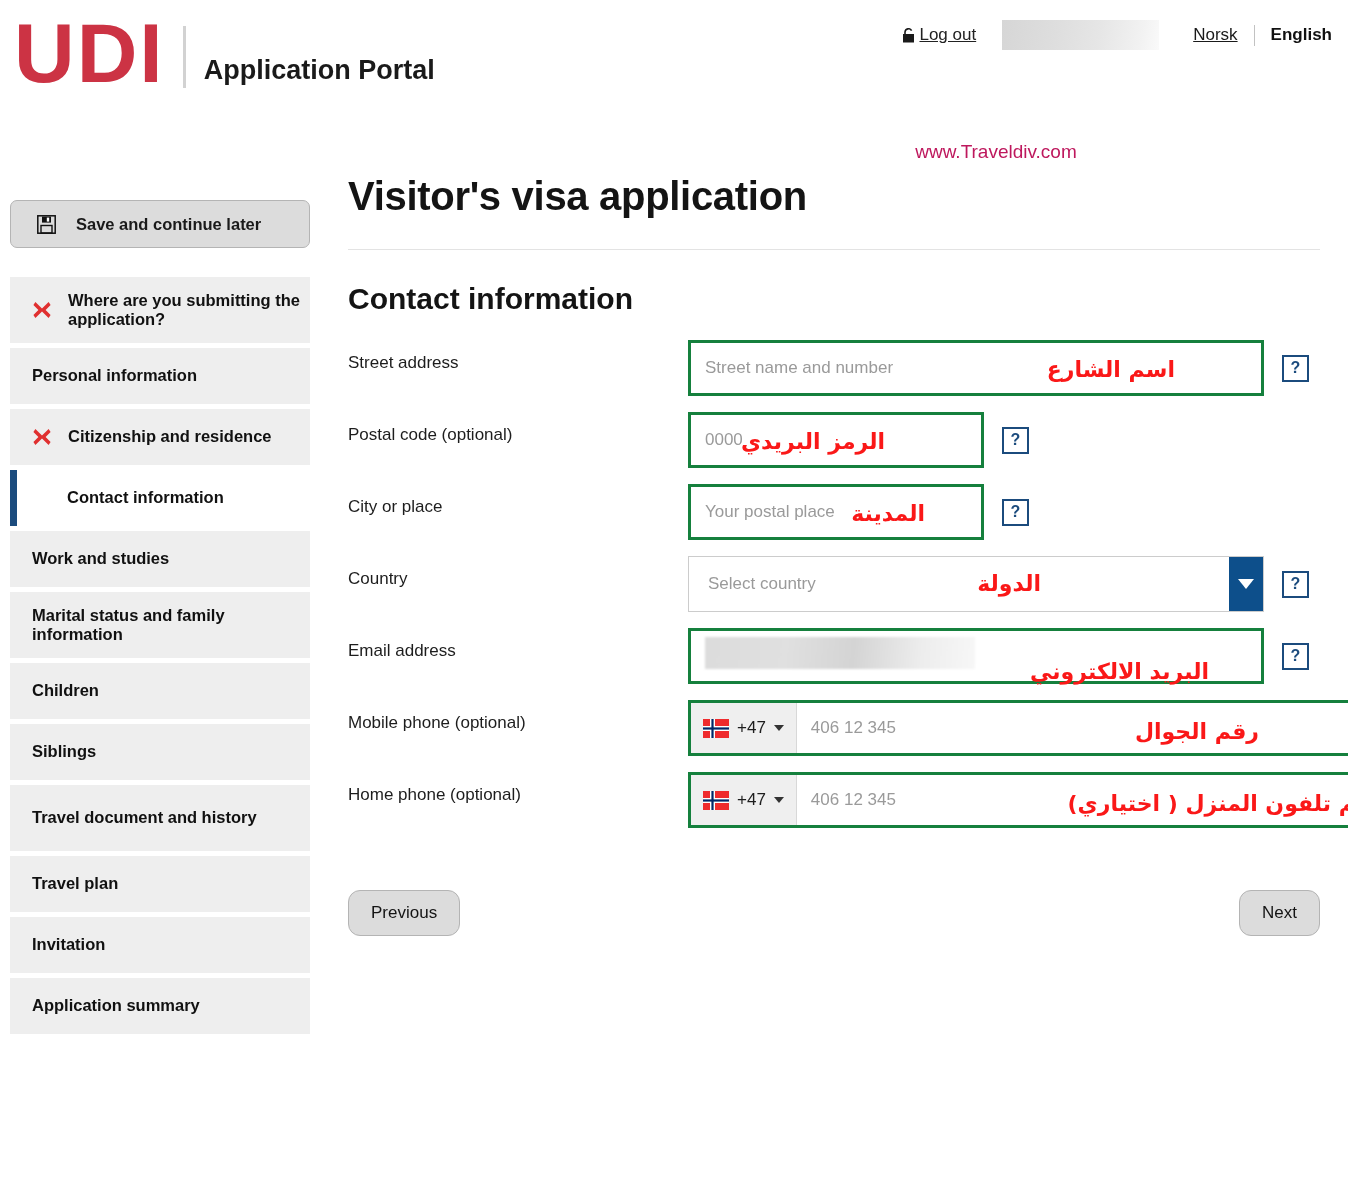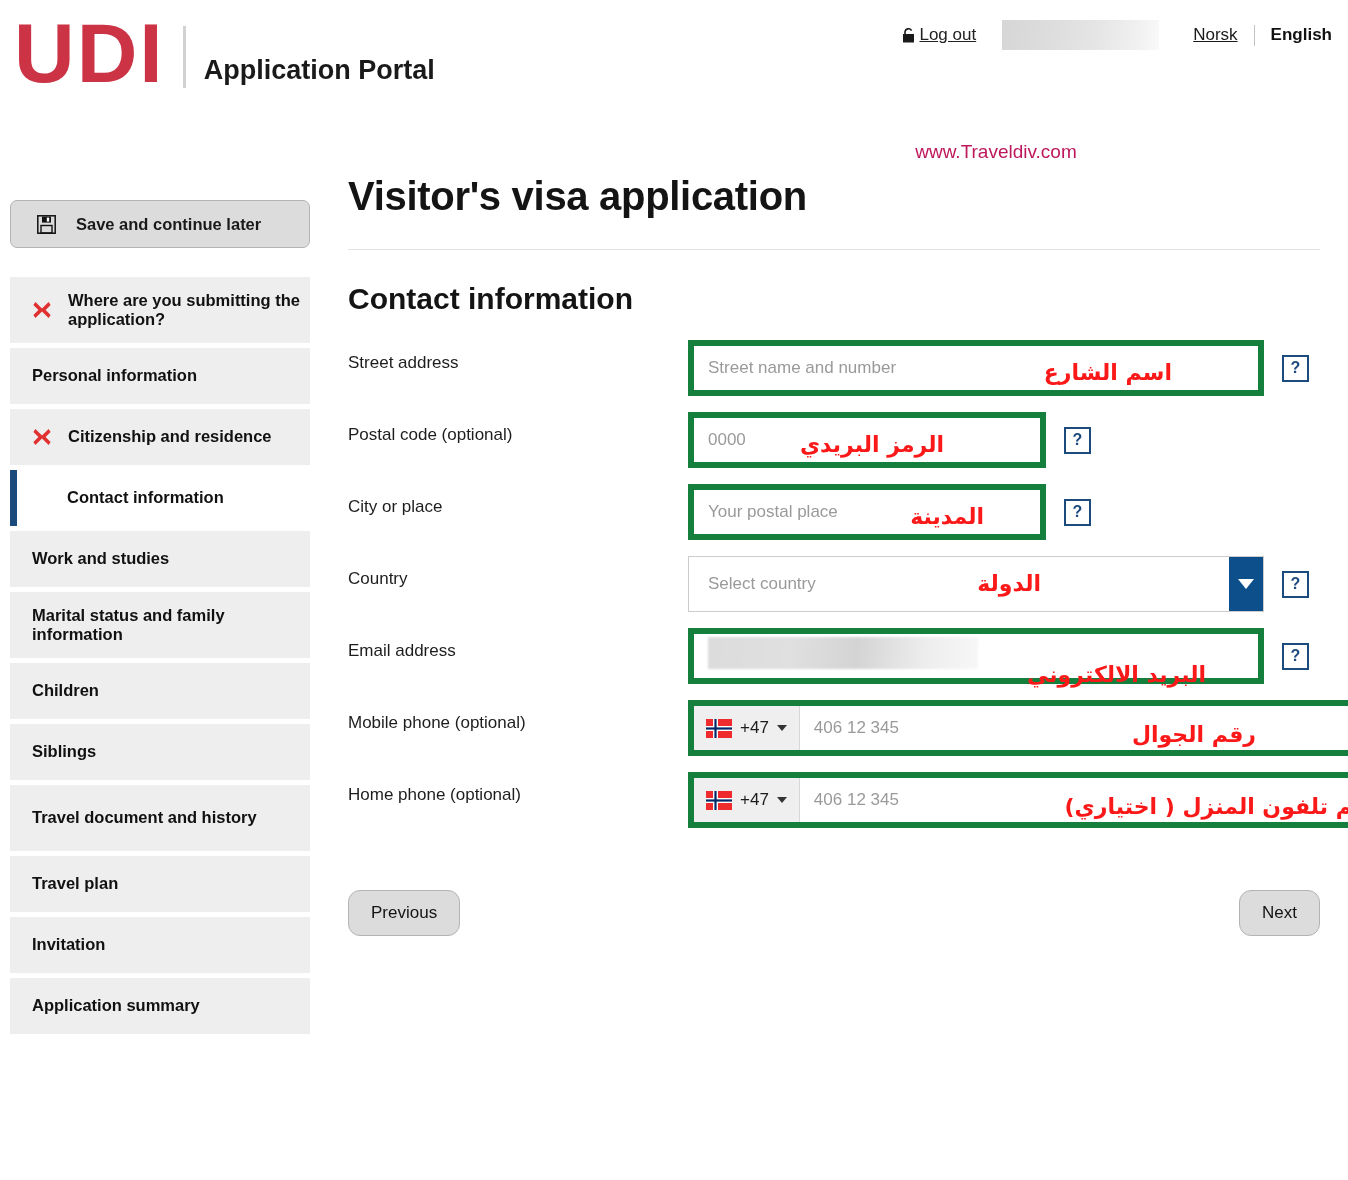--- a/index.html
+++ b/index.html
@@ -199,30 +199,30 @@
     line-height: 1.25;
   }
   .field-control {
     position: relative;
     display: flex;
     align-items: center;
   }
   .input-box {
     position: relative;
     height: 56px;
-    border: 6px solid #15803d;
+    border: 3px solid #15803d;
     background: #ffffff;
     display: flex;
     align-items: center;
     padding: 0 14px;
     font-size: 17px;
     color: #8e8e8e;
   }
   .w-wide   { width: 576px; }
-  .w-narrow { width: 358px; }
+  .w-narrow { width: 296px; }
   .w-phone  { width: 692px; padding: 0; }
 
   .placeholder { color: #9a9a9a; font-size: 17px; }
 
   .arabic {
     position: absolute;
     color: #fa1818;
     font-size: 22px;
     font-weight: bold;
     direction: rtl;

